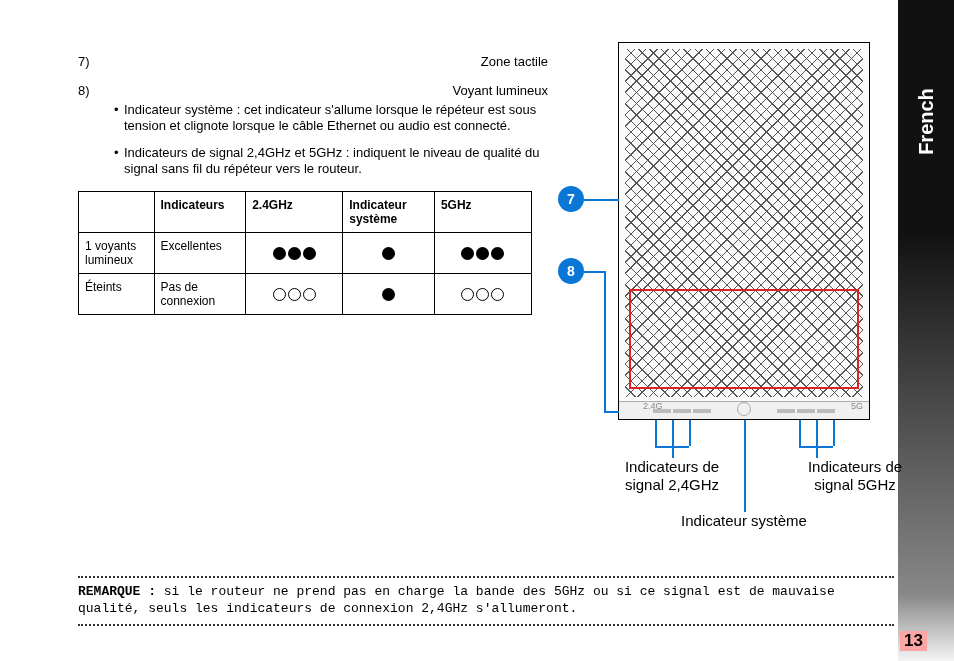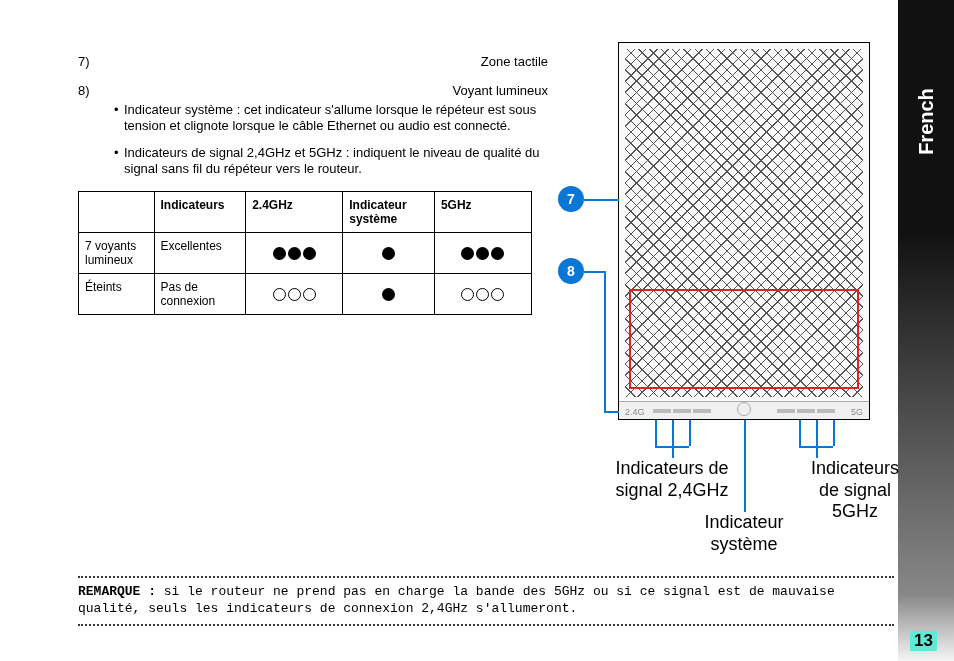--- a/index.html
+++ b/index.html
@@ -103,21 +103,21 @@
     background:
       repeating-linear-gradient(45deg, transparent 0, transparent 7px, #555 7px, #555 8px),
       repeating-linear-gradient(-45deg, transparent 0, transparent 7px, #555 7px, #555 8px);
   }
   .bottom-strip {
     position: absolute;
     left: 0; right: 0; bottom: 0; height: 18px;
     background: #f0f0f0;
     border-top: 1px solid #aaa;
   }
-  .strip-label { position:absolute; bottom:2px; font-size:9px; color:#888; }
+  .strip-label { position:absolute; bottom:8px; font-size:9px; color:#888;margin-left:18px; }
   .sl-left{left:6px}.sl-right{right:6px}
   .strip-bars{position:absolute;bottom:6px;height:4px;display:flex;gap:2px}
   .sb{width:18px;height:4px;background:#bbb}
   .sbL{left:34px}
   .strip-center{
     position:absolute;left:50%;bottom:3px;transform:translateX(-50%);
     width:14px;height:14px;border:1px solid #aaa;border-radius:50%;
   }
   .highlight-box{
     position:absolute;
@@ -128,37 +128,37 @@
     position:absolute;
     width:26px;height:26px;border-radius:50%;
     background:#0a77d6;color:#fff;
     display:flex;align-items:center;justify-content:center;
     font-weight:bold;font-size:14px;
   }
   .badge7{ left:558px; top:186px; }
   .badge8{ left:558px; top:258px; }
   .leader{position:absolute;border-top:2px solid #0a77d6}
   .leader-v{position:absolute;border-left:2px solid #0a77d6}
-  .lbl{position:absolute;font-size:18px;text-align:center;line-height:1.2}
+  .lbl{position:absolute;font-size:15px;text-align:center;line-height:1.2}
 
   
   .small-v{position:absolute;width:0;border-left:2px solid #0a77d6}
 
   .note-wrap{
     position:absolute;
     left:78px; right:60px; top:570px;font-family:Liberation Mono, monospace;
   }
   .dotted{border:none;border-top:2px dotted #333;margin:6px 0}
   .note-text{font-size:13px;line-height:1.3}
   .note-text .bold{font-weight:bold}
 
   .page-num{
-    position:absolute; right:17px; bottom:10px;
+    position:absolute; right:27px; bottom:10px;
     font-weight:bold; font-size:17px;
-    background:#5eead4;
+    background:#fca5a5;
     padding:0 4px;
   }
 </style>
 </head>
 <body>
 
 <div class="side-tab">
   <div class="side-tab-label">French</div>
 </div>
 
@@ -182,21 +182,21 @@
   <table class="perf">
     <tbody>
         <tr>
       <th class="col-a"></th>
       <th class="col-b">Indicateurs</th>
       <th class="col-c">2.4GHz</th>
       <th class="col-d">Indicateur système</th>
       <th class="col-e">5GHz</th>
     </tr>
     <tr>
-      <td>7 voyants lumineux</td>
+      <td>1 voyants lumineux</td>
       <td>Excellentes</td>
       <td class="dots"><span class="dot-filled"></span><span class="dot-filled"></span><span class="dot-filled"></span></td>
       <td class="dots"><span class="dot-filled"></span></td>
       <td class="dots"><span class="dot-filled"></span><span class="dot-filled"></span><span class="dot-filled"></span></td>
     </tr>
     <tr>
       <td>Éteints</td>
       <td>Pas de connexion</td>
       <td class="dots"><span class="dot-empty"></span><span class="dot-empty"></span><span class="dot-empty"></span></td>
       <td class="dots"><span class="dot-filled"></span></td>

